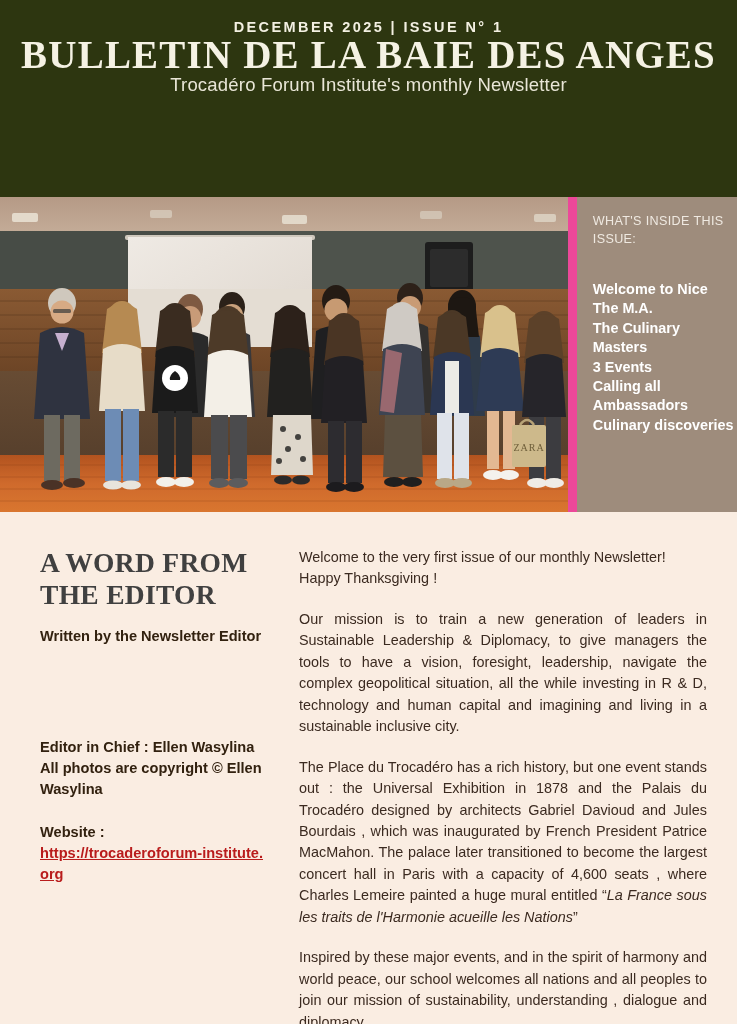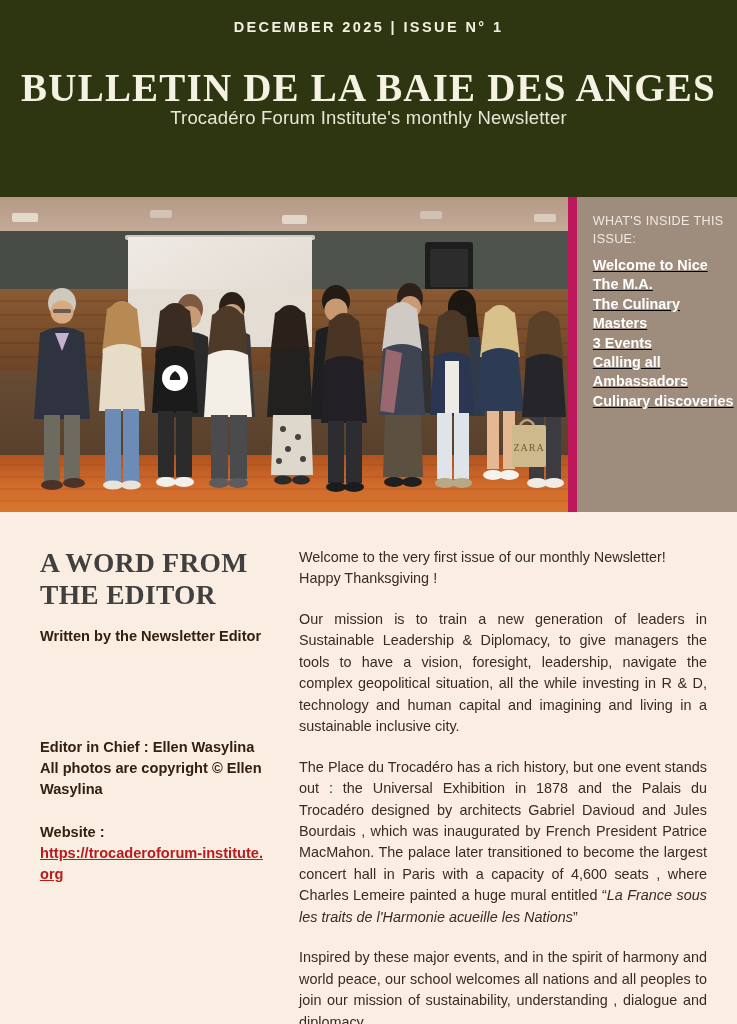--- a/index.html
+++ b/index.html
@@ -41,21 +41,20 @@
     line-height:1;
   }
 
   .masthead-title {
     color:#f5f2e4;
     font-family:"Liberation Serif", serif;
     font-size:39px;
     font-weight:bold;
     letter-spacing:1.2px;
     line-height:1;
-    margin-top:33px;
     white-space:nowrap;
   }
 
   .masthead-sub {
     color:#e9e6d7;
     font-family:"Liberation Sans", sans-serif;
     font-size:18.5px;
     font-weight:normal;
     letter-spacing:0.2px;
   }
@@ -67,21 +66,21 @@
     width:100%;
     display:flex;
     background:#faede2;
   }
 
   .photo {
     position:relative;
     width:612px;
     height:315px;
     overflow:hidden;
-    background:#be185d;
+    background:#ec4899;
   }
 
   .photo svg { display:block; width:568px; height:315px; }
 
   .inside-box {
     width:169px;
     height:315px;
     background:#9e8c7c;
     padding:16px 0 0 16px;
   }
@@ -89,23 +88,22 @@
   .inside-heading {
     color:#efe9e1;
     font-size:12.6px;
     font-weight:normal;
     letter-spacing:0.35px;
     line-height:1.42;
     width:140px;
   }
 
   .inside-list {
-    margin-top:7px;
+    margin-top:31px;
     list-style:none;
-    text-decoration:underline;
   }
 
   .inside-list li {
     color:#ffffff;
     font-size:14.4px;
     font-weight:bold;
     line-height:1.35;
     width:142px;
   }
 

